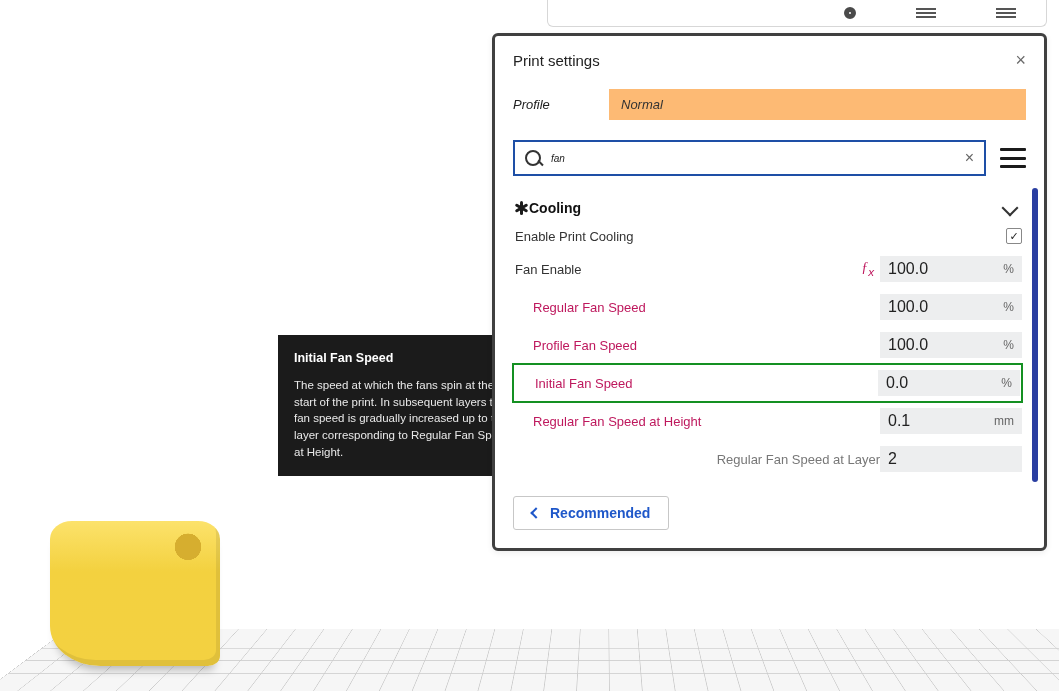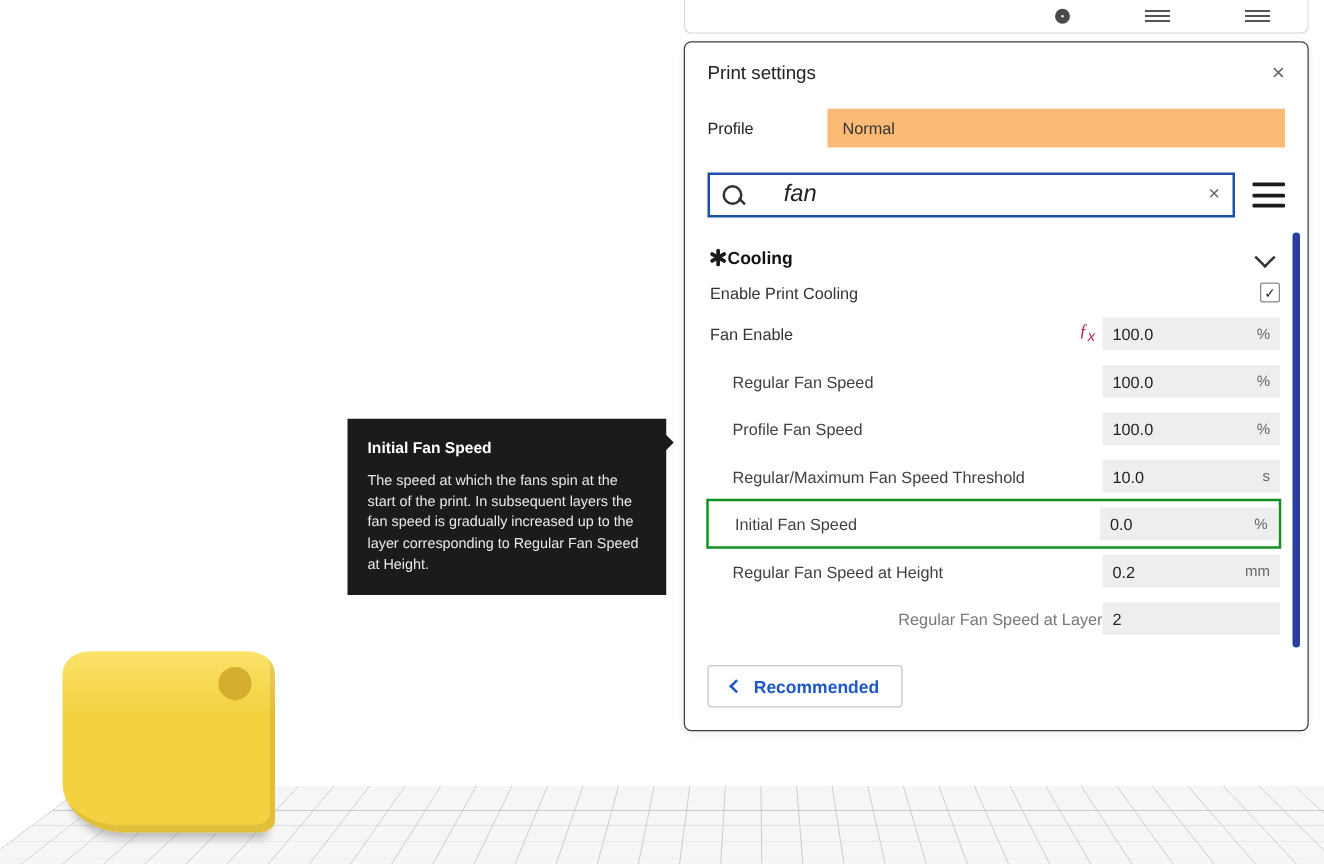--- a/index.html
+++ b/index.html
@@ -48,42 +48,42 @@
   .topstub {
     position:absolute; right:12px; top:0; width:500px; height:27px;
     background:#fff; border:1px solid #d7d7d7; border-top:none; border-radius:0 0 6px 6px;
     display:flex; align-items:center; justify-content:flex-end; gap:60px; padding-right:30px;
   }
   .topstub span { width:20px; height:10px; background:repeating-linear-gradient(180deg,#555 0 2px,transparent 2px 4px); }
   .topstub span:first-child { background:none; border:5px solid #4a4a4a; border-radius:50%; width:12px; height:12px; }
 
   
   .panel {
-    position:absolute; right:12px; top:33px; width:500px; background:#fff;
-    border:1px solid #404040; border-radius:6px; padding:0 0 18px 0;
+    position:absolute; right:12px; top:33px; width:555px; background:#fff;
+    border:3px solid #404040; border-radius:6px; padding:0 0 18px 0;
     box-shadow:0 2px 6px rgba(0,0,0,0.07);
   }
   .panel-header { display:flex; justify-content:space-between; align-items:center; padding:14px 18px 12px; }
   .panel-title { color:#222; font-size:15px; }
   .close-x { font-size:18px; color:#6b6b6b; cursor:pointer; }
 
-  .profile-row { display:flex; align-items:center; padding:6px 18px 10px; }
+  .profile-row { display:flex; align-items:center; padding:6px 18px 10px;font-style:italic; }
   .profile-label { width:96px; color:#222; font-size:13px; }
   .profile-box { flex:1; background:#fdba74; padding:8px 12px; color:#333; font-size:13px; }
 
   .search-row { display:flex; align-items:center; gap:14px; padding:10px 18px 12px; }
   .search-input {
     flex:1; display:flex; align-items:center; border:2px solid #1e4fa6; height:36px;
     padding:0 8px 0 10px; font-size:13.5px; color:#222;
   }
   .search-input .mag {
     width:16px;height:16px;border:2px solid #333;border-radius:50%;position:relative;margin-right:10px;
   }
   .search-input .mag::after{content:"";position:absolute;left:10px;top:10px;width:7px;height:2px;background:#333;transform:rotate(45deg);}
-  .search-input input { flex:1; border:none; outline:none; font-style:italic; font-size:19px; color:#222;margin-left:23px; }
+  .search-input input { flex:1; border:none; outline:none; font-style:italic; font-size:10px; color:#222; }
   .search-input .clr { color:#666; cursor:pointer; font-size:16px; padding:0 2px;}
   .hamburger { width:26px; height:20px; display:flex; flex-direction:column; justify-content:space-between; cursor:pointer;}
   .hamburger span { height:3px; background:#1b1b1b; border-radius:1px; }
 
   .scroll-area { position:relative; padding:4px 22px 4px 18px; }
   .scroll-bar { position:absolute; right:6px; top:0; bottom:0; width:6px; background:#2a3ea1; border-radius:3px;}
 
   .section-head { display:flex; align-items:center; gap:0; padding:8px 0 6px; cursor:pointer;}
   .fan-icon {
     width:16px;height:16px;position:relative;
@@ -92,32 +92,32 @@
     content:"";position:absolute;left:7px;top:1px;width:3px;height:14px;background:#1b1b1b;border-radius:2px;
   }
   .fan-icon::after{ transform:rotate(60deg);}
   .fan-icon span{position:absolute;left:7px;top:1px;width:3px;height:14px;background:#1b1b1b;border-radius:2px;transform:rotate(-60deg);}
   .section-head .title { font-weight:700; font-size:14px; color:#111; flex:1;}
   .chevron { width:12px;height:12px;border-right:2px solid #333;border-bottom:2px solid #333;transform:rotate(45deg);margin-right:6px;}
 
   .setting-row {
     display:flex; align-items:center; padding:6px 0 6px 2px; font-size:13px; color:#333;
   }
-  .setting-row.sub .lbl { padding-left:18px; color:#404040; }
+  .setting-row.sub .lbl { padding-left:18px; color:#be185d; }
   .setting-row.sub2 .lbl { padding-left:32px; color:#777;text-align:right; }
   .setting-row .lbl { flex:1; }
   .setting-row .fx { font-style:italic; font-family:serif; color:#be185d; font-size:14px; margin-right:6px;}
   .setting-row .checkbox {
     width:16px;height:16px;border:1px solid #888;border-radius:2px;display:flex;align-items:center;justify-content:center;cursor:pointer;
   }
   .setting-row .checkbox::after{content:"✓";font-size:11px;color:#222;}
   .setting-row .valbox {
     width:142px; height:26px; background:#edeeef; display:flex; align-items:center; padding:0 8px;
   }
-  .setting-row .valbox .v { flex:1; font-size:13px; color:#222;}
+  .setting-row .valbox .v { flex:1; font-size:16px; color:#222;}
   .setting-row .valbox .u { font-size:12px; color:#666;}
   .setting-row.highlight { outline:2px solid #149022; outline-offset:-1px; padding-left:4px; padding-right:2px;}
 
   .recommend-row { padding:14px 18px 0;font-weight:bold; }
   .recommend-btn {
     display:inline-flex; align-items:center; gap:10px; border:1px solid #c7c7c7; border-radius:3px;
     padding:8px 18px; color:#1e57c9; font-size:14px; cursor:pointer; background:#fff;
   }
   .recommend-btn .chevL {
     width:8px;height:8px;border-left:2px solid #1e57c9;border-bottom:2px solid #1e57c9;transform:rotate(45deg);
@@ -200,40 +200,33 @@
     </div>
 
     <div class="setting-row sub">
       <div class="lbl">Profile Fan Speed</div>
       <div class="valbox">
         <span class="v">100.0</span>
         <span class="u">%</span>
       </div>
     </div>
 
-    <div class="setting-row sub">
-      <div class="lbl">Regular/Maximum Fan Speed Threshold</div>
-      <div class="valbox">
-        <span class="v">10.0</span>
-        <span class="u">s</span>
-      </div>
-    </div>
 
     <div class="setting-row sub highlight">
       <div class="lbl">Initial Fan Speed</div>
       <div class="valbox">
         <span class="v">0.0</span>
         <span class="u">%</span>
       </div>
     </div>
 
     <div class="setting-row sub">
       <div class="lbl">Regular Fan Speed at Height</div>
       <div class="valbox">
-        <span class="v">0.2</span>
+        <span class="v">0.1</span>
         <span class="u">mm</span>
       </div>
     </div>
 
     <div class="setting-row sub2">
       <div class="lbl">Regular Fan Speed at Layer</div>
       <div class="valbox">
         <span class="v">2</span>
         <span class="u"></span>
       </div>

